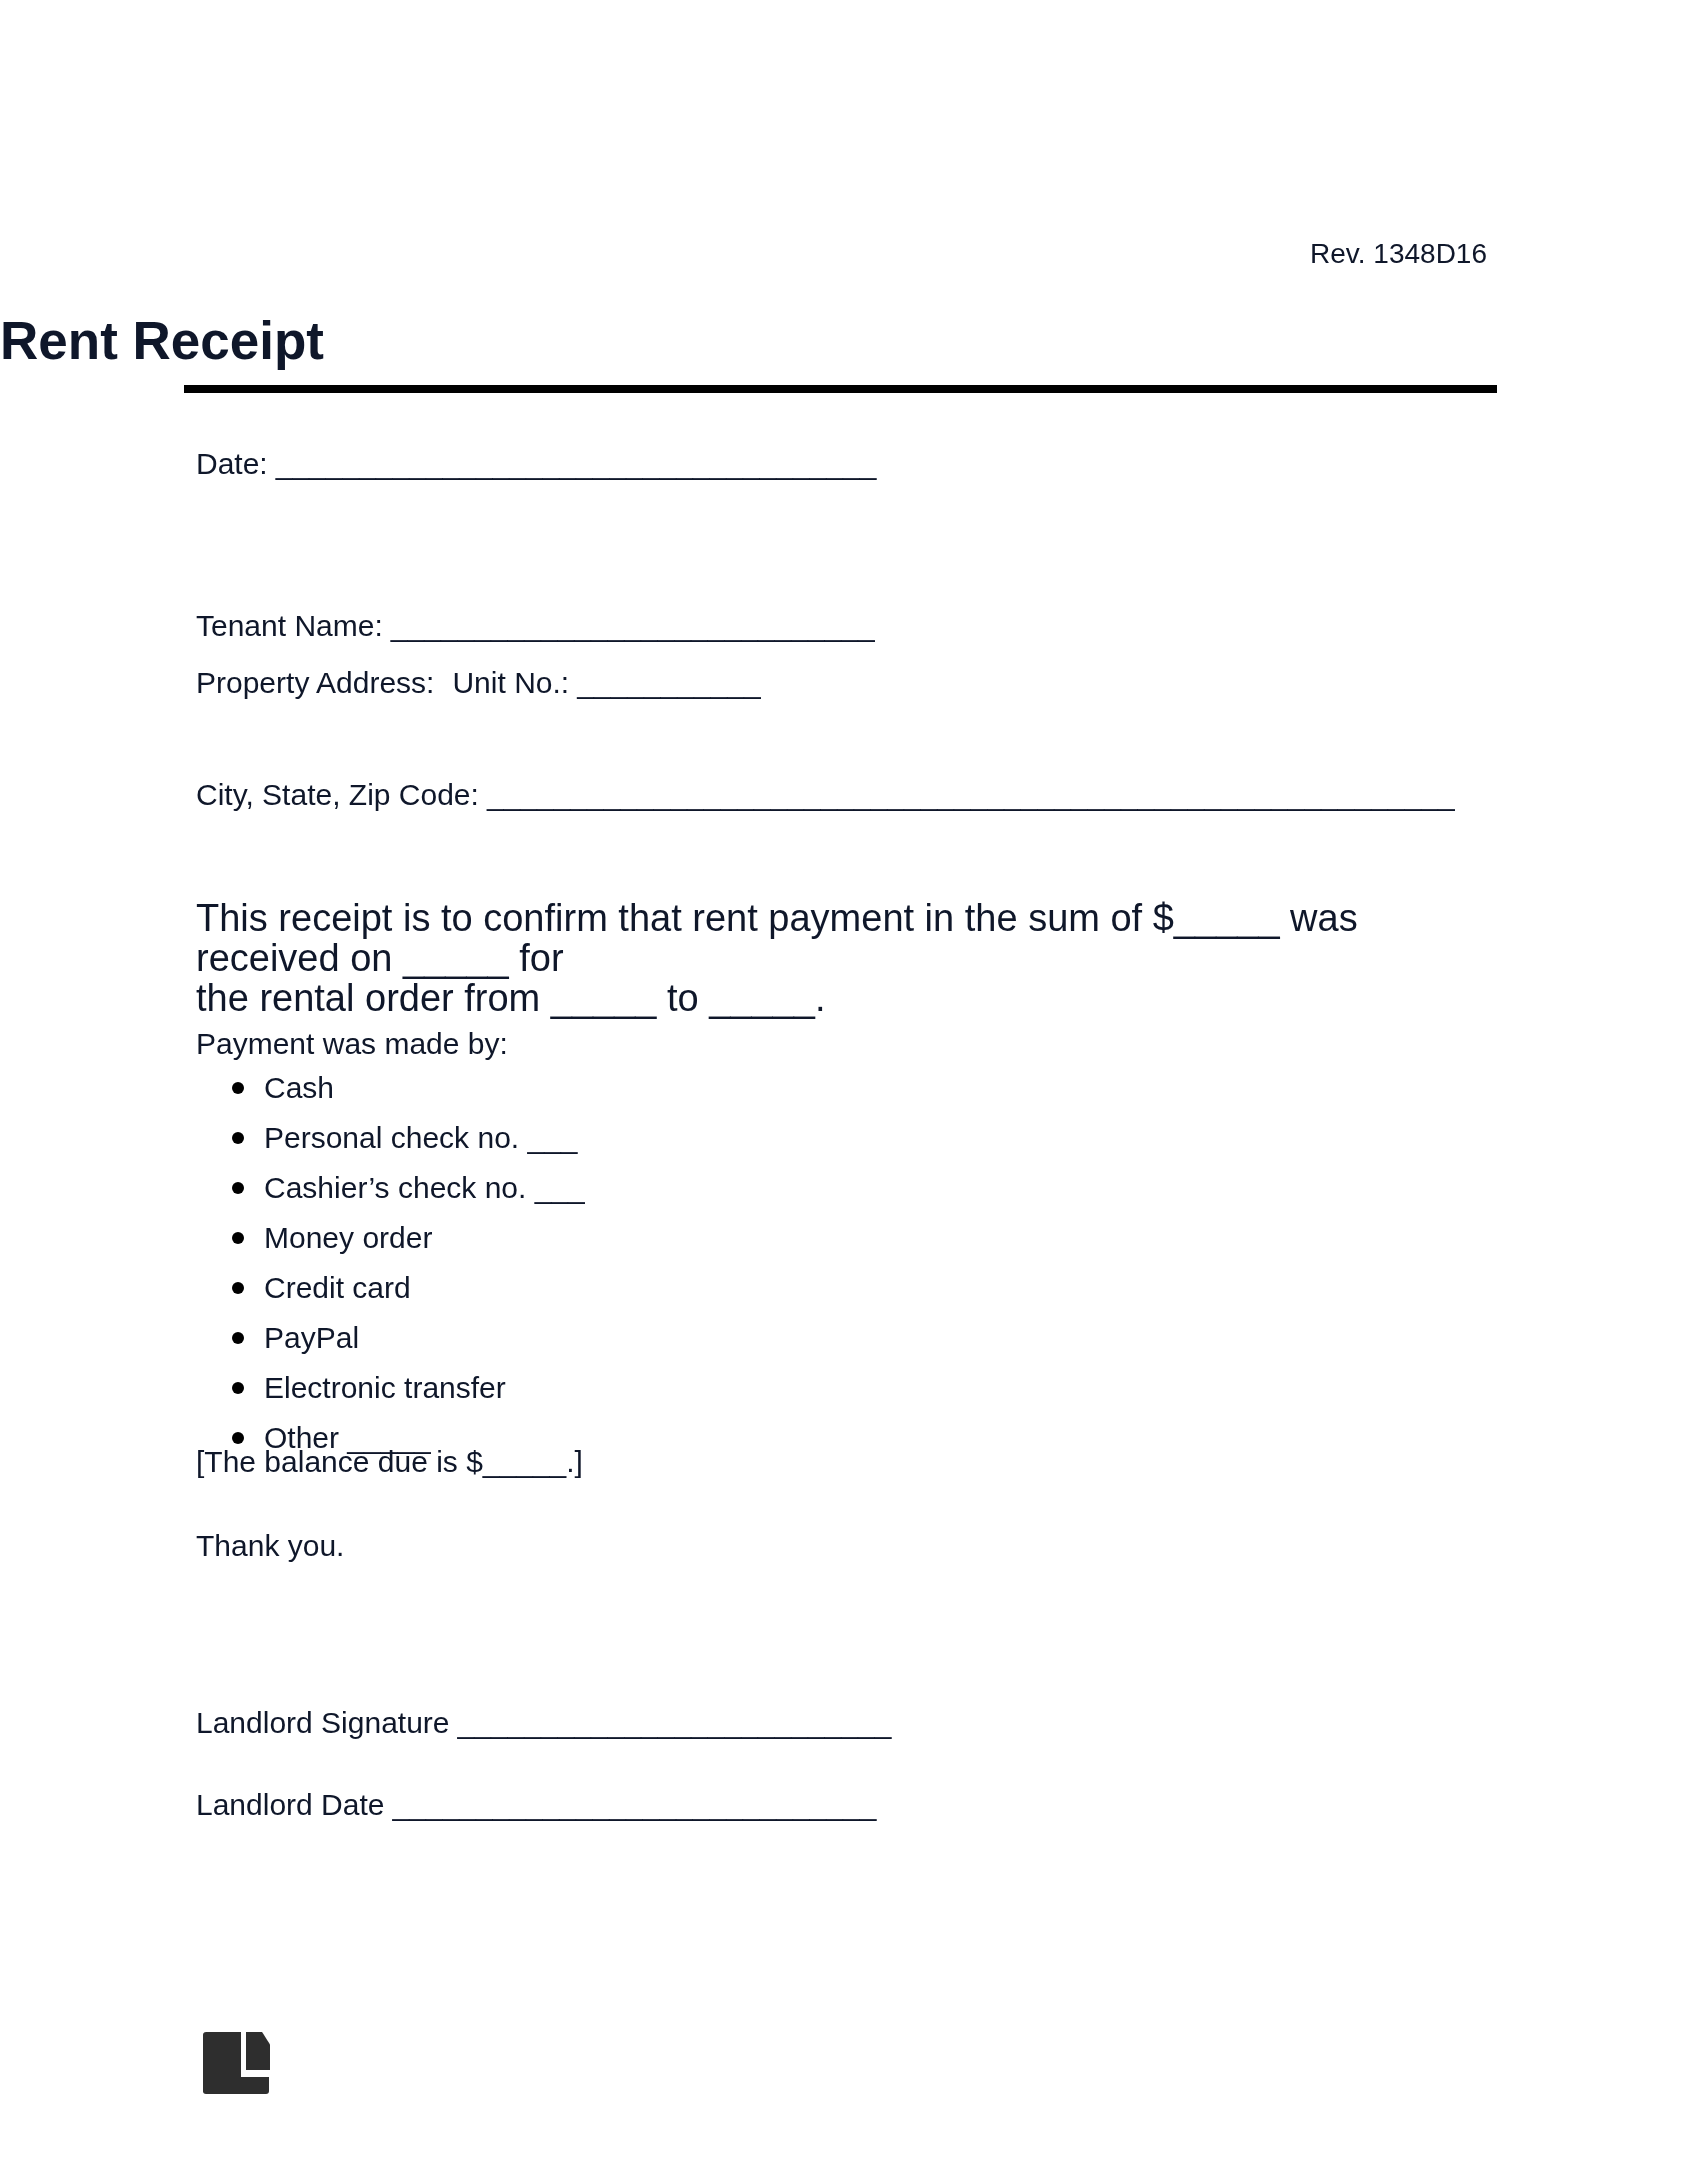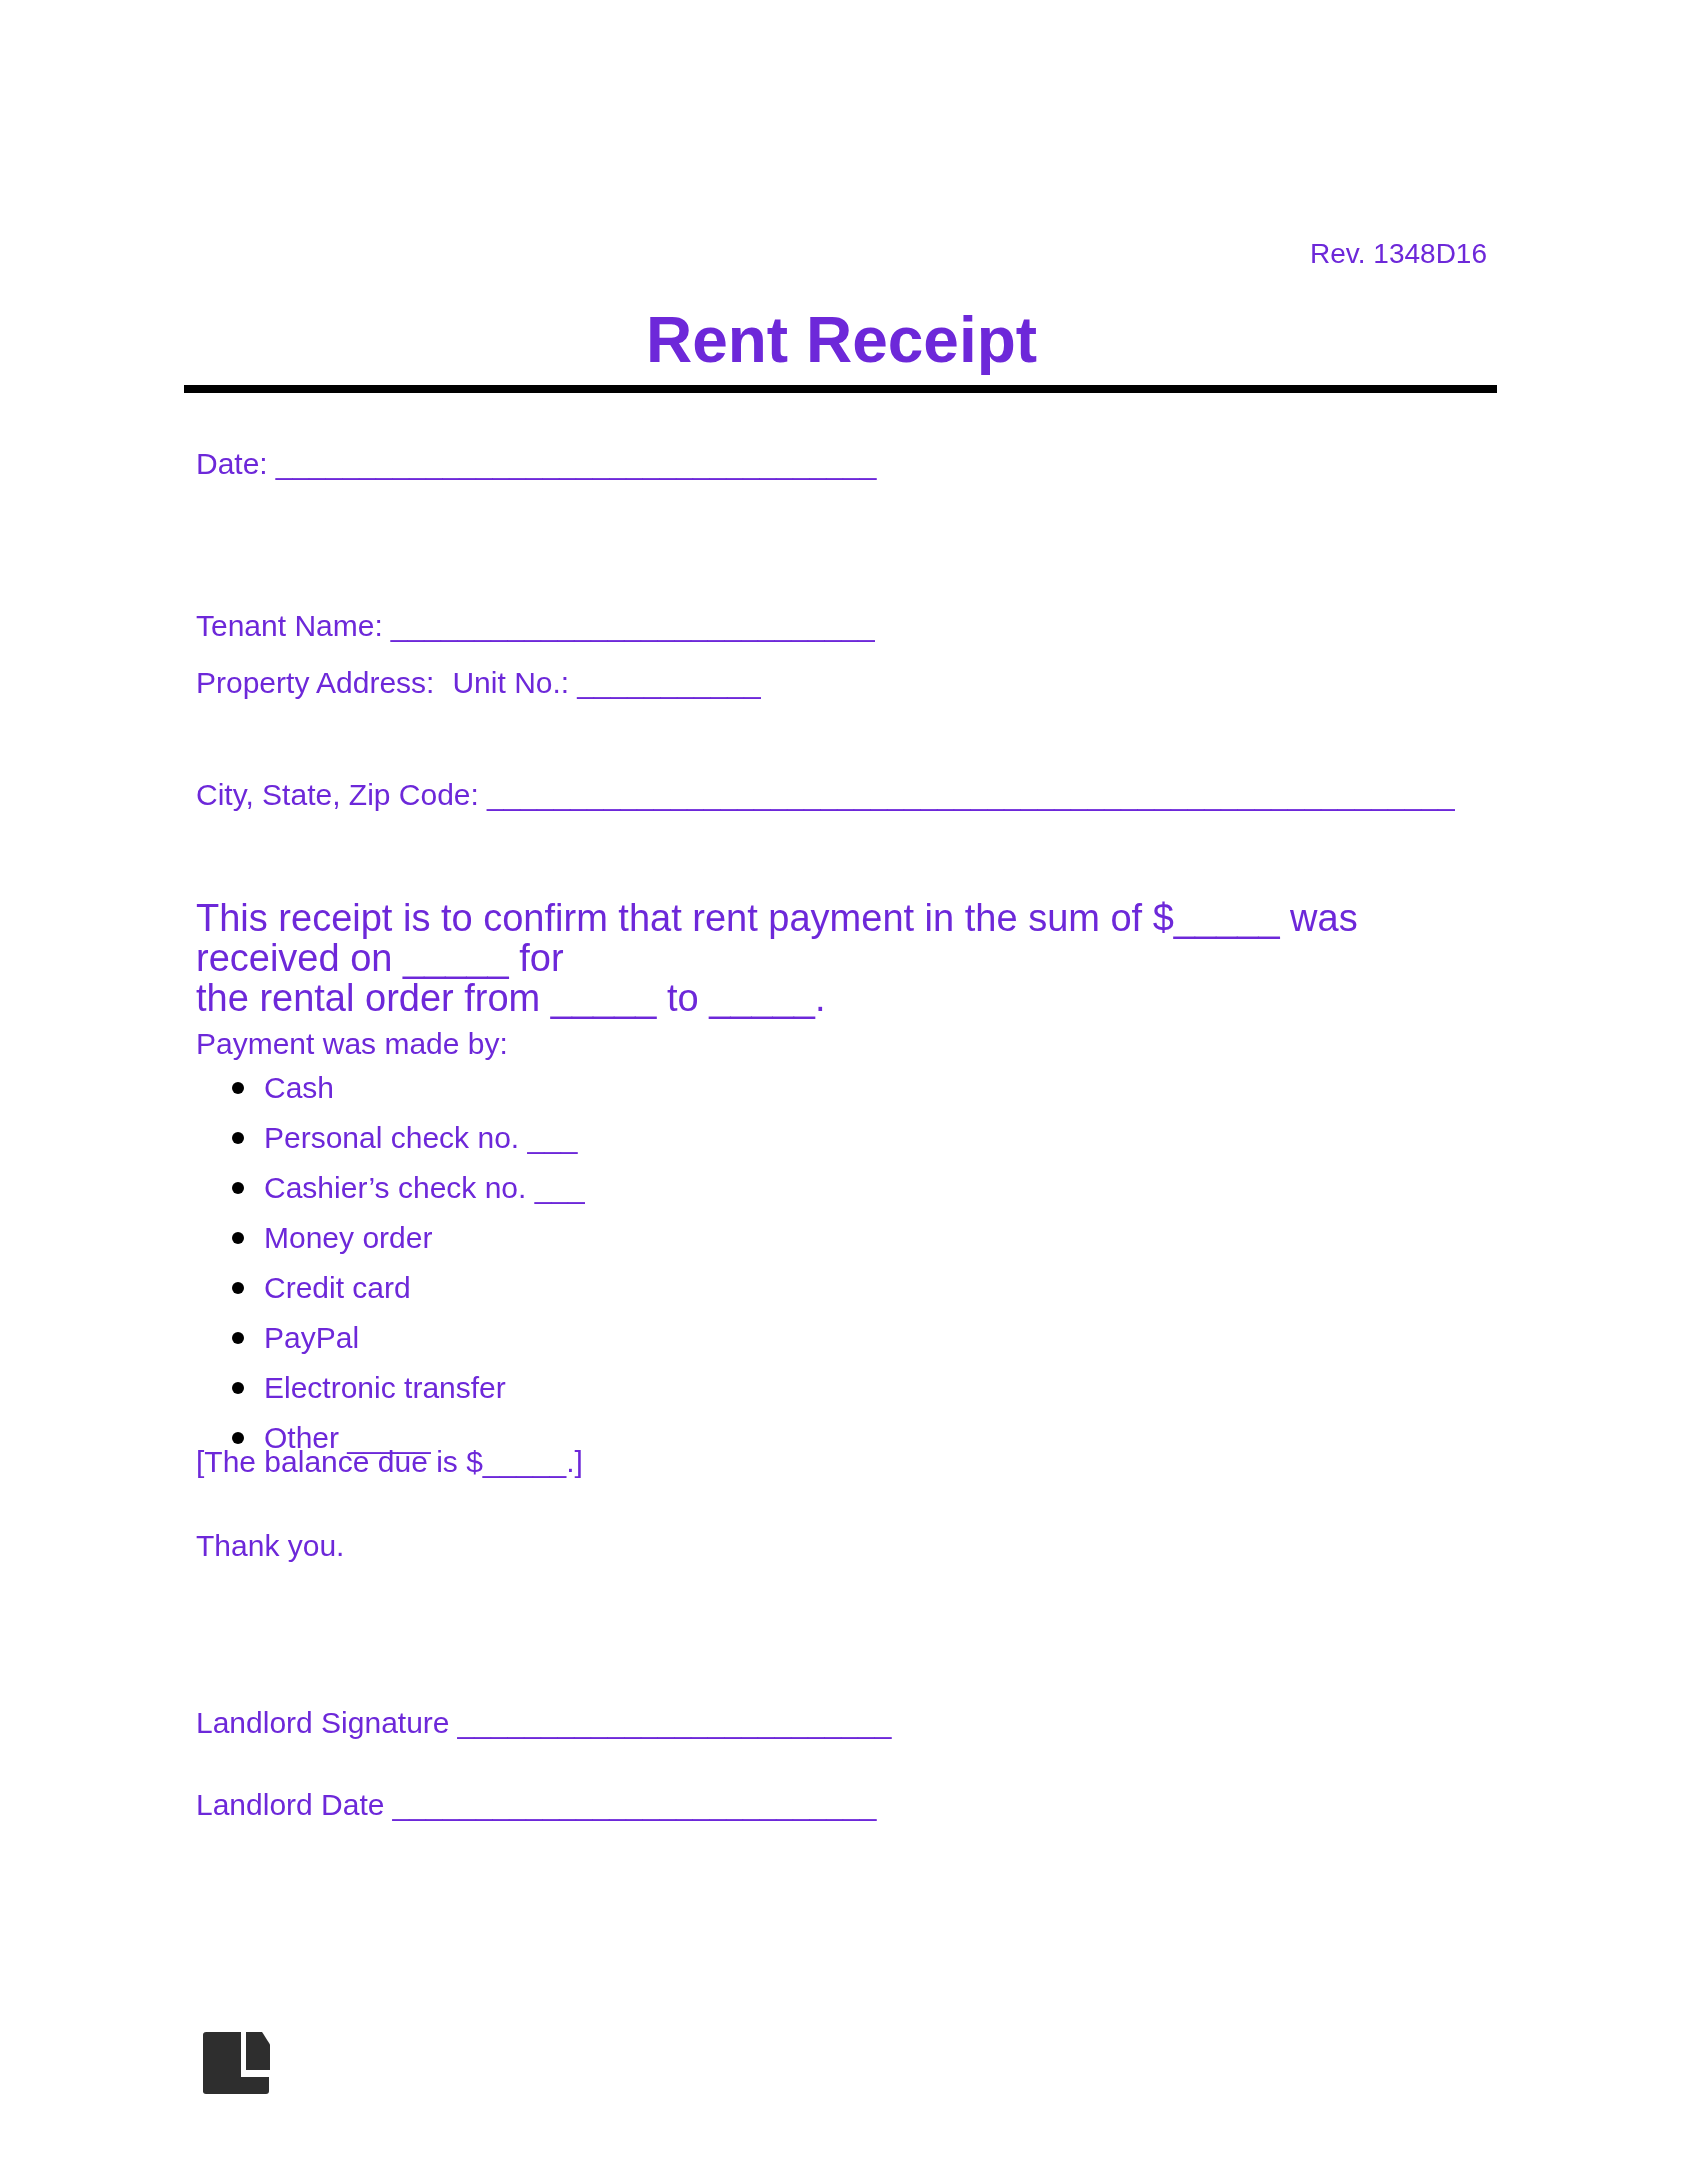--- a/index.html
+++ b/index.html
@@ -2,37 +2,36 @@
 <html><head>
 <meta charset="utf-8">
 <style>
   html, body { margin: 0; padding: 0; background: #ffffff; }
   .page {
     position: relative;
     width: 1683px;
     height: 2178px;
     background: #ffffff;
     font-family: "Liberation Sans", "DejaVu Sans", sans-serif;
-    color: #6d28d9;
+    color: #0f172a;
     overflow: hidden;
   }
   .abs { position: absolute; }
   .rev {
     top: 236px;
     right: 196px;
     font-size: 28px;
     line-height: 36px;
     white-space: pre;
   }
   .title {
     top: 309px;
     left: 0;
     width: 100%;
-    text-align: center;
-    font-size: 64px;
+    font-size: 53px;
     line-height: 63px;
     font-weight: bold;
   }
   .title-rule {
     top: 385px;
     left: 184px;
     width: 1313px;
     height: 8px;
     background: #000000;
   }

